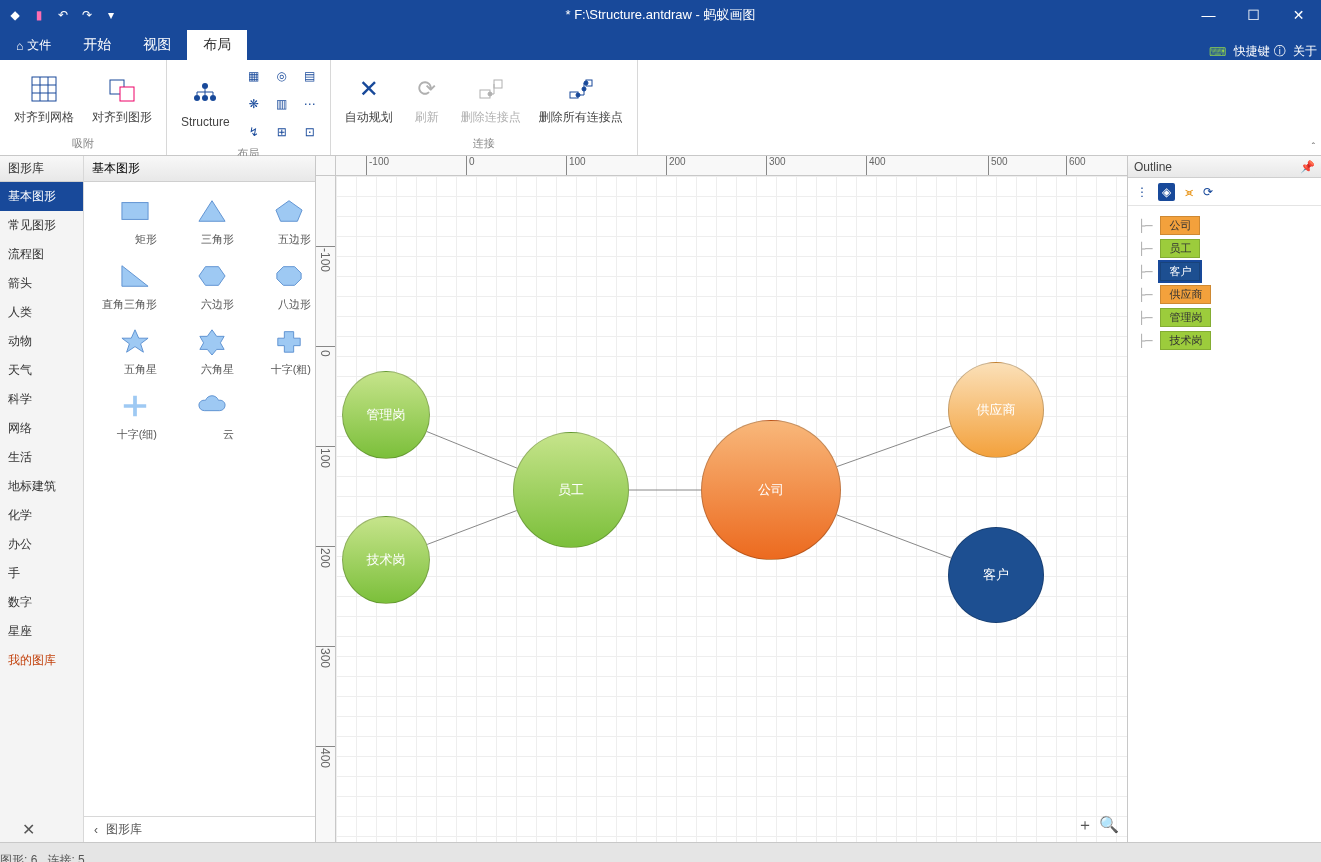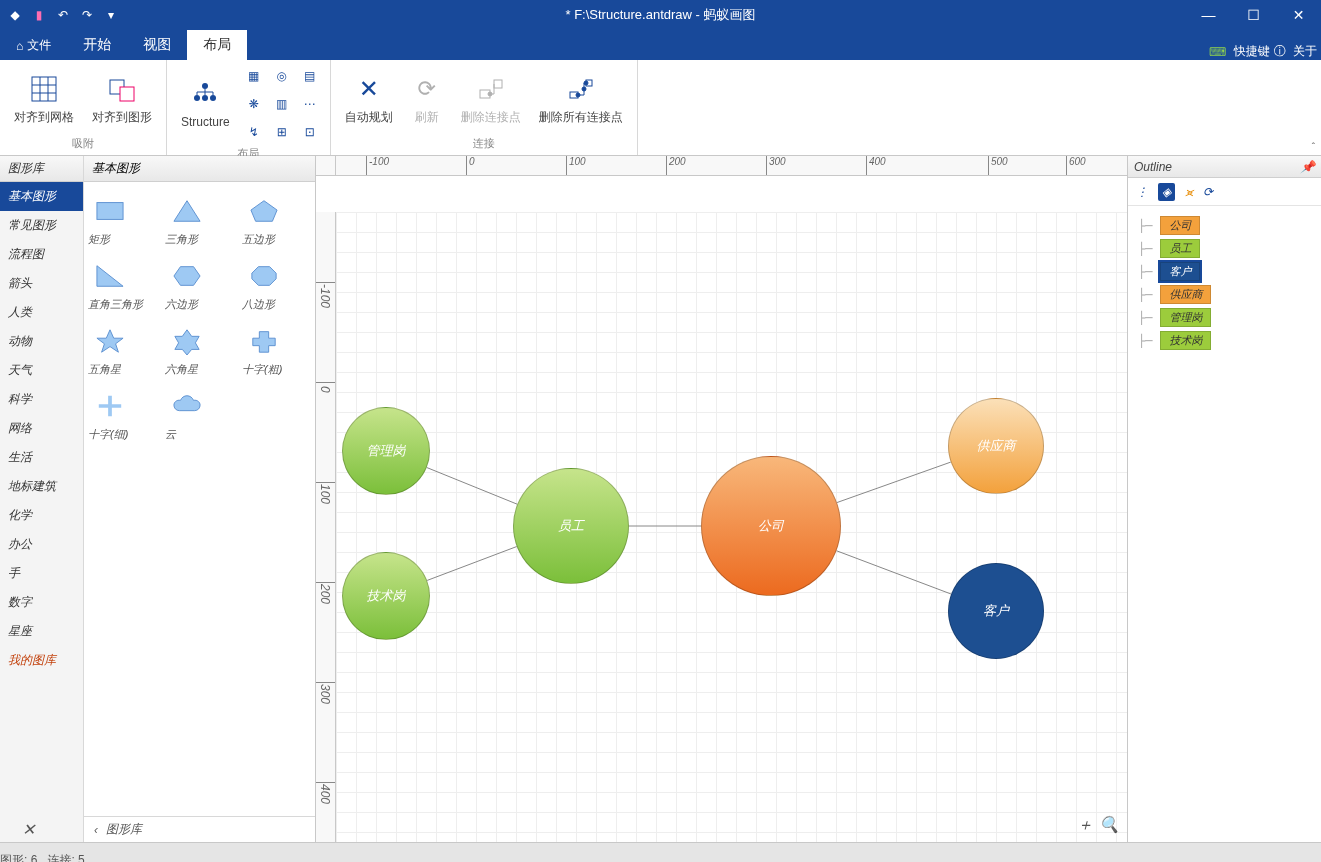--- a/index.html
+++ b/index.html
@@ -27,42 +27,42 @@
 .ribbon .group .items { flex:1; display:flex; align-items:center; gap:6px; }
 .ribbon .group .glabel { font-size:11px; color:#888; padding:2px 0 4px 0; }
 .rbtn { display:flex; flex-direction:column; align-items:center; justify-content:center; gap:4px; padding:4px 6px; cursor:pointer; color:#444; min-width:44px; }
 .rbtn.disabled { color:#b0b0b0; }
 .rbtn .ricon { width:32px; height:32px; display:flex; align-items:center; justify-content:center; }
 .grid3x3 { display:grid; grid-template-columns:repeat(3,24px); grid-template-rows:repeat(3,24px); gap:4px; }
 .grid3x3 .cell { width:24px; height:24px; display:flex; align-items:center; justify-content:center; cursor:pointer; color:#18499a; }
 .collapse-arrow { position:absolute; right:6px; bottom:2px; font-size:10px; color:#666; cursor:pointer; }
 
 
-.main { display:flex; height:calc(862px - 30px - 30px - 96px - 20px);font-style:italic; }
+.main { display:flex; height:calc(862px - 30px - 30px - 96px - 20px); }
 
 
 .sidebar { width:316px; display:flex; border-right:1px solid #c8c8c8; }
 .catcol { width:84px; background:#f4f4f4; border-right:1px solid #d8d8d8; display:flex; flex-direction:column; }
 .catheader { height:26px; background:linear-gradient(#f8f8f8,#e8e8e8); border-bottom:1px solid #cfcfcf; display:flex; align-items:center; padding-left:8px; font-size:12px; color:#333; }
 .catlist { flex:1; overflow:auto; }
 .catitem { padding:6px 8px; font-size:12px; color:#333; cursor:pointer; }
 .catitem.active { background:#18499a; color:#fff; }
 .catitem.special { color:#c2410c; }
 
 .shapecol { flex:1; display:flex; flex-direction:column; background:#fff; position:relative; }
 .shapehdr { height:26px; background:linear-gradient(#f8f8f8,#e8e8e8); border-bottom:1px solid #cfcfcf; display:flex; align-items:center; padding-left:8px; }
 .shapegrid { flex:1; display:grid; grid-template-columns:repeat(3,1fr); align-content:start; overflow:auto; padding-top:6px; }
-.shapecell { display:flex; flex-direction:column; align-items:flex-start; padding:6px 4px; cursor:pointer; }
+.shapecell { display:flex; flex-direction:column; align-items:flex-end; padding:6px 4px; cursor:pointer; }
 .shapecell .sicon { width:44px; height:34px; display:flex; align-items:center; justify-content:center; color:#8fb9e8; }
 .shapecell .slabel { font-size:11px; color:#555; margin-top:4px; }
 .bottombar { height:26px; border-top:1px solid #d8d8d8; display:flex; align-items:center; gap:8px; padding-left:10px; color:#555; }
 .closex { position:absolute; left:-62px; bottom:3px; font-size:16px; cursor:pointer; color:#555; }
 
 
-.canvasarea { flex:1; position:relative; background:#fff; display:flex; flex-direction:column; overflow:hidden;gap:36px; }
+.canvasarea { flex:1; position:relative; background:#fff; display:flex; flex-direction:column; overflow:hidden; }
 .hruler { height:20px; background:#f8f8f8; border-bottom:1px solid #c8c8c8; position:relative; margin-left:20px; overflow:hidden; }
 .hruler .tick { position:absolute; top:0; height:100%; border-left:1px solid #888; font-size:10px; color:#666; padding-left:2px; }
 .canvasbody { flex:1; display:flex; overflow:hidden; }
 .vruler { width:20px; background:#f8f8f8; border-right:1px solid #c8c8c8; position:relative; overflow:hidden; }
 .vruler .tick { position:absolute; left:0; width:100%; border-top:1px solid #888; font-size:10px; color:#666; padding-top:1px; padding-left:2px; }
 .canvas { flex:1; position:relative; background-image:linear-gradient(#eee 1px,transparent 1px),linear-gradient(90deg,#eee 1px,transparent 1px); background-size:20px 20px; overflow:hidden; }
 .canvas svg { position:absolute; top:0; left:0; width:100%; height:100%; }
 .node { position:absolute; border-radius:50%; display:flex; align-items:center; justify-content:center; color:#fff; font-size:13px; cursor:move; }
 .zoomtools { position:absolute; right:8px; bottom:6px; display:flex; gap:6px; color:#555; }
 .zoomtools span { cursor:pointer; font-size:16px; }

